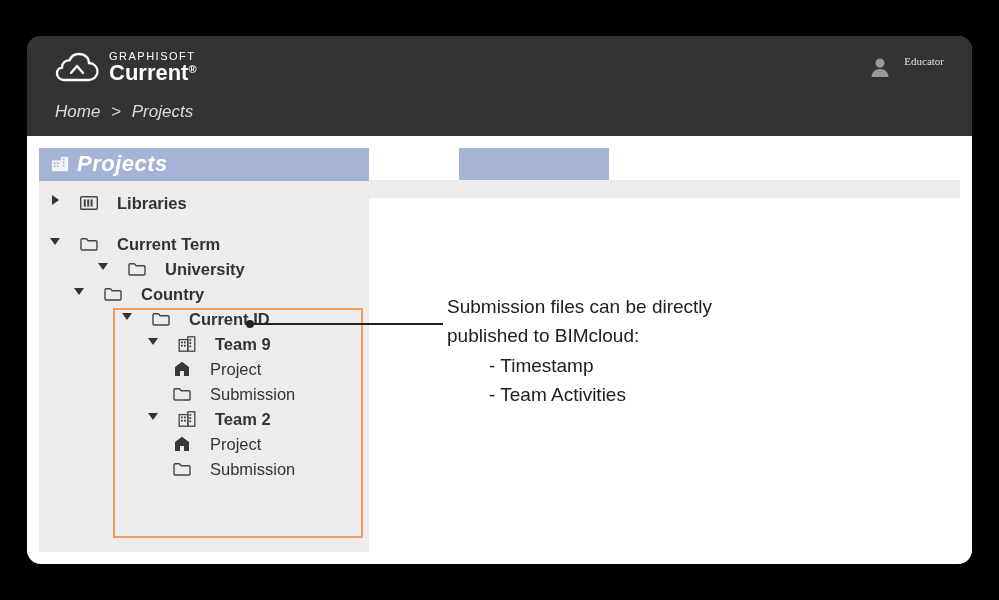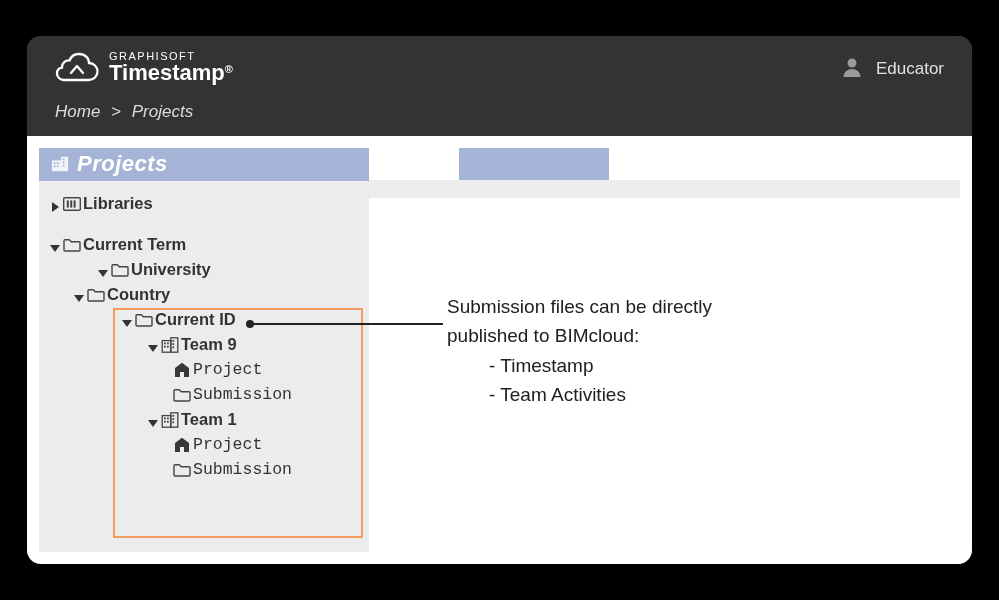--- a/index.html
+++ b/index.html
@@ -58,24 +58,25 @@
       letter-spacing: 0px;
     }
     .brand-large sup {
       font-size: 11px;
       vertical-align: top;
       position: relative;
       top: 2px;
     }
     .user-block {
       display: flex;
-      align-items: flex-end;
+      align-items: flex-start;
       gap: 12px;
       color: #e0e0e0;
-      font-size: 17px;
+      font-size: 11px;
+      font-family: Liberation Serif, serif;
     }
     .user-avatar svg {
       display: block;
       fill: #9a9a9a;
     }
     .breadcrumb {
       padding: 4px 28px 14px 28px;
       font-size: 17px;
       color: #dcdcdc;
       font-style: italic;
@@ -135,34 +136,34 @@
       font-style: italic;
       letter-spacing: 0.5px;
     }
     .tree {
       padding: 10px 8px 20px 10px;
       font-size: 16.5px;
       color: #333;
     }
     .tree-row {
       display: flex;
-      align-items: flex-end;
-      gap: 2px;
+      align-items: flex-start;
+      gap: 19px;
       padding: 3px 0;
       white-space: nowrap;
     }
     .tree-row .label {
       font-weight: 600;
     }
     .indent-1 { padding-left: 0px; }
     .indent-2 { padding-left: 24px; }
     .indent-3 { padding-left: 48px; }
     .indent-4 { padding-left: 72px; }
     .indent-5 { padding-left: 98px; }
-    .indent-5b { padding-left: 124px; font-family: Liberation Mono, monospace; }
+    .indent-5b { padding-left: 124px; }
     .caret {
       width: 12px;
       height: 12px;
       display: inline-flex;
       align-items: center;
       justify-content: center;
     }
     .caret svg {
       display: block;
     }
@@ -202,21 +203,21 @@
     <div class="header-top">
       <div class="logo-block">
         <span class="logo-cloud">
           <svg width="44" height="30" viewBox="0 0 44 30">
             <path d="M34 11c0-5-4-9-10-9-4.4 0-8 2.6-9.4 6.4C10.4 8 7 11 7 15c0 .2 0 .4 0 .6C4 16 2 18.4 2 21.4 2 25 5 28 8.8 28H34c4.7 0 8.5-3.8 8.5-8.5S38.7 11 34 11z" fill="none" stroke="#fff" stroke-width="2.3"></path>
             <polyline points="16,21 22,14 28,21" fill="none" stroke="#fff" stroke-width="2.3" stroke-linecap="round" stroke-linejoin="round"></polyline>
           </svg>
         </span>
         <span class="logo-text">
           <span class="brand-small">GRAPHISOFT</span>
-          <span class="brand-large"><span>Timestamp</span><sup>®</sup></span>
+          <span class="brand-large"><span>Current</span><sup>®</sup></span>
         </span>
       </div>
       <div class="user-block">
         <span class="user-avatar">
           <svg width="24" height="24" viewBox="0 0 24 24">
             <circle cx="12" cy="8" r="4.5"></circle>
             <path d="M3.5 22c0-5 4-8 8.5-8s8.5 3 8.5 8z"></path>
           </svg>
         </span>
         <span>Educator</span>
@@ -375,21 +376,21 @@
                 <rect x="9.8" y="0.8" width="7" height="14.4" fill="none" stroke="#444" stroke-width="1.3"></rect>
                 <rect x="3" y="5.5" width="1.8" height="1.8" fill="#444"></rect>
                 <rect x="6" y="5.5" width="1.8" height="1.8" fill="#444"></rect>
                 <rect x="3" y="8.8" width="1.8" height="1.8" fill="#444"></rect>
                 <rect x="6" y="8.8" width="1.8" height="1.8" fill="#444"></rect>
                 <rect x="11.4" y="3" width="1.8" height="1.8" fill="#444"></rect>
                 <rect x="11.4" y="6.2" width="1.8" height="1.8" fill="#444"></rect>
                 <rect x="11.4" y="9.4" width="1.8" height="1.8" fill="#444"></rect>
               </svg>
           </span>
-          <span class="label">Team 1</span>
+          <span class="label">Team 2</span>
         </div>
 
         <div class="tree-row indent-5b">
           <span class="ico">
             <svg width="16" height="16" viewBox="0 0 16 16">
                 <polygon points="8,0.8 15,6 15,15 10,15 10,10 6,10 6,15 1,15 1,6" fill="#383838"></polygon>
               </svg>
           </span>
           <span class="label" style="font-weight:400">Project</span>
         </div>

